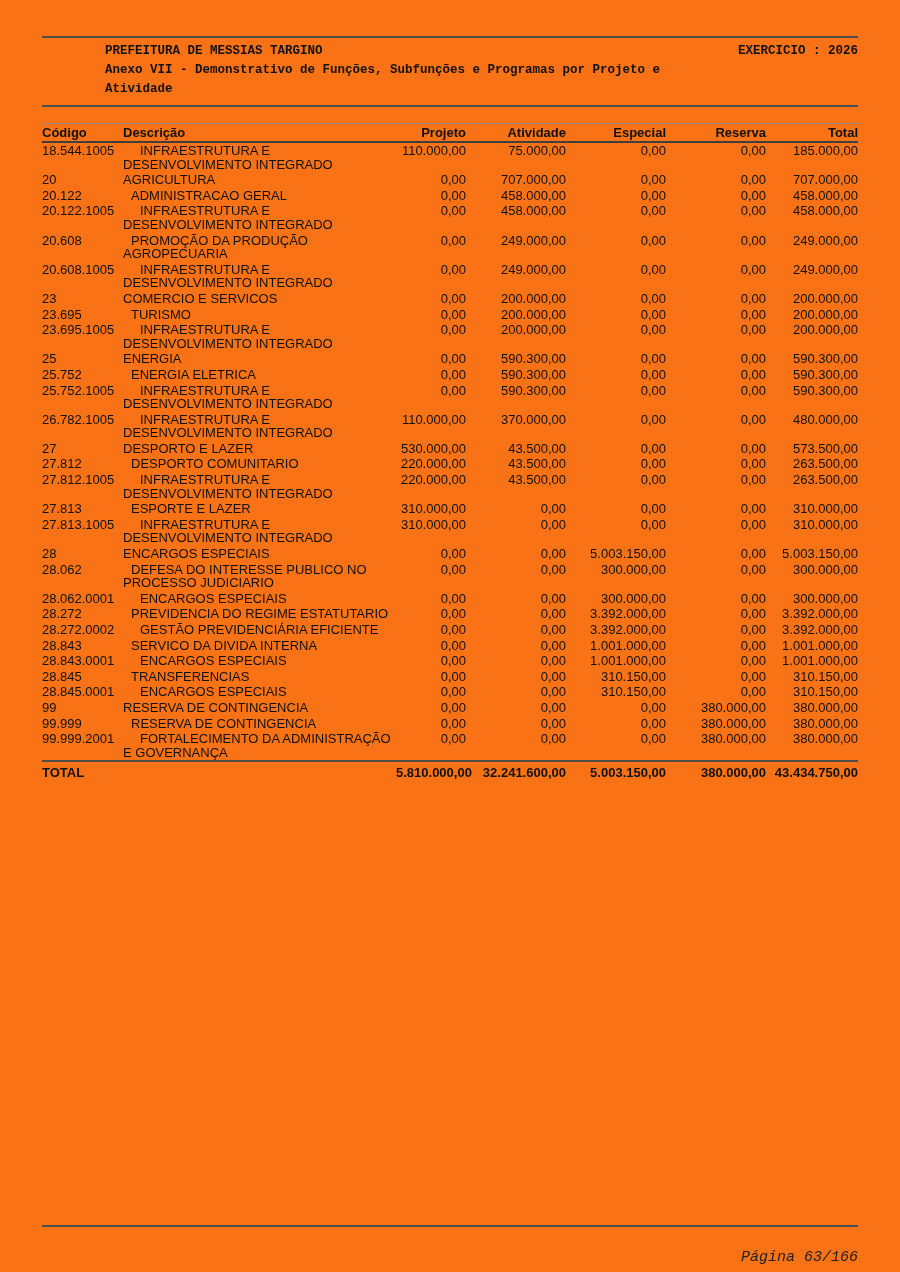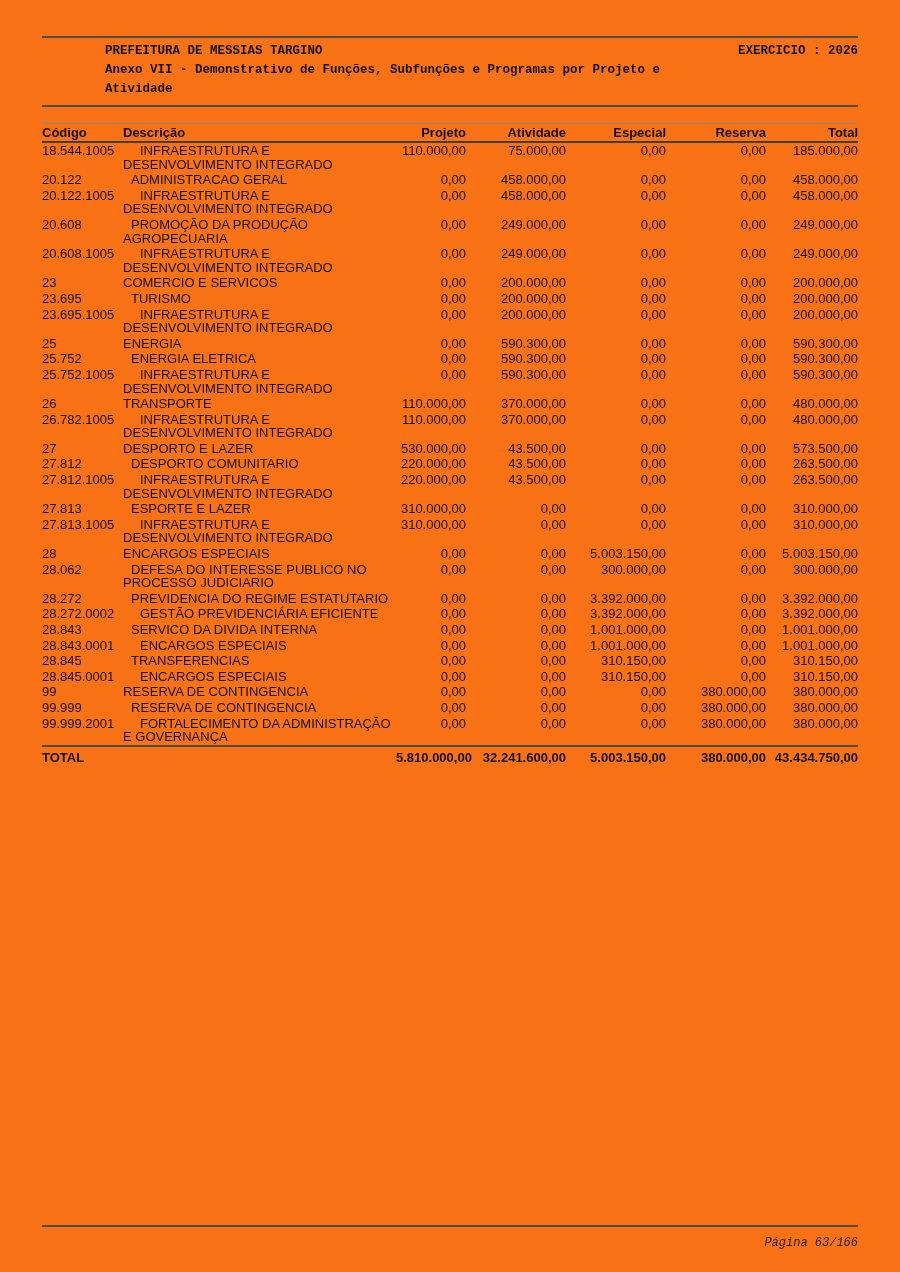--- a/index.html
+++ b/index.html
@@ -82,25 +82,25 @@
 
   
   .page-footer {
     position: absolute;
     left: 42px;
     right: 42px;
     top: 1225px;
   }
   .footer-rule { border-top: 2px solid #4d4d4d; }
   .page-number {
-    margin-top: 9px;
+    margin-top: 22px;
     text-align: right;
     font-family: "Liberation Mono", monospace;
     font-style: italic;
-    font-size: 12px;
+    font-size: 15px;
     color: #222;
   }
 </style>
 </head>
 <body>
 
 <div class="page">
 
   <div class="doc-header">
     <div class="hrow">
@@ -136,20 +136,29 @@
         <tr>
           <td class="left">18.544.1005</td>
           <td class="desc lvl-2">INFRAESTRUTURA E DESENVOLVIMENTO INTEGRADO</td>
           <td class="right">110.000,00</td>
           <td class="right">75.000,00</td>
           <td class="right">0,00</td>
           <td class="right">0,00</td>
           <td class="right">185.000,00</td>
         </tr>
         <tr>
+          <td class="left">20</td>
+          <td class="desc lvl-0">AGRICULTURA</td>
+          <td class="right">0,00</td>
+          <td class="right">707.000,00</td>
+          <td class="right">0,00</td>
+          <td class="right">0,00</td>
+          <td class="right">707.000,00</td>
+        </tr>
+        <tr>
           <td class="left">20.122</td>
           <td class="desc lvl-1">ADMINISTRACAO GERAL</td>
           <td class="right">0,00</td>
           <td class="right">458.000,00</td>
           <td class="right">0,00</td>
           <td class="right">0,00</td>
           <td class="right">458.000,00</td>
         </tr>
         <tr>
           <td class="left">20.122.1005</td>
@@ -224,29 +233,20 @@
           <td class="right">590.300,00</td>
         </tr>
         <tr>
           <td class="left">25.752.1005</td>
           <td class="desc lvl-2">INFRAESTRUTURA E DESENVOLVIMENTO INTEGRADO</td>
           <td class="right">0,00</td>
           <td class="right">590.300,00</td>
           <td class="right">0,00</td>
           <td class="right">0,00</td>
           <td class="right">590.300,00</td>
-        </tr>
-        <tr>
-          <td class="left">26</td>
-          <td class="desc lvl-0">TRANSPORTE</td>
-          <td class="right">110.000,00</td>
-          <td class="right">370.000,00</td>
-          <td class="right">0,00</td>
-          <td class="right">0,00</td>
-          <td class="right">480.000,00</td>
         </tr>
         <tr>
           <td class="left">26.782.1005</td>
           <td class="desc lvl-2">INFRAESTRUTURA E DESENVOLVIMENTO INTEGRADO</td>
           <td class="right">110.000,00</td>
           <td class="right">370.000,00</td>
           <td class="right">0,00</td>
           <td class="right">0,00</td>
           <td class="right">480.000,00</td>
         </tr>
@@ -300,20 +300,29 @@
           <td class="desc lvl-0">ENCARGOS ESPECIAIS</td>
           <td class="right">0,00</td>
           <td class="right">0,00</td>
           <td class="right">5.003.150,00</td>
           <td class="right">0,00</td>
           <td class="right">5.003.150,00</td>
         </tr>
         <tr>
           <td class="left">28.062</td>
           <td class="desc lvl-1">DEFESA DO INTERESSE PUBLICO NO PROCESSO JUDICIARIO</td>
+          <td class="right">0,00</td>
+          <td class="right">0,00</td>
+          <td class="right">300.000,00</td>
+          <td class="right">0,00</td>
+          <td class="right">300.000,00</td>
+        </tr>
+        <tr>
+          <td class="left">28.062.0001</td>
+          <td class="desc lvl-2">ENCARGOS ESPECIAIS</td>
           <td class="right">0,00</td>
           <td class="right">0,00</td>
           <td class="right">300.000,00</td>
           <td class="right">0,00</td>
           <td class="right">300.000,00</td>
         </tr>
         <tr>
           <td class="left">28.272</td>
           <td class="desc lvl-1">PREVIDENCIA DO REGIME ESTATUTARIO</td>
           <td class="right">0,00</td>

